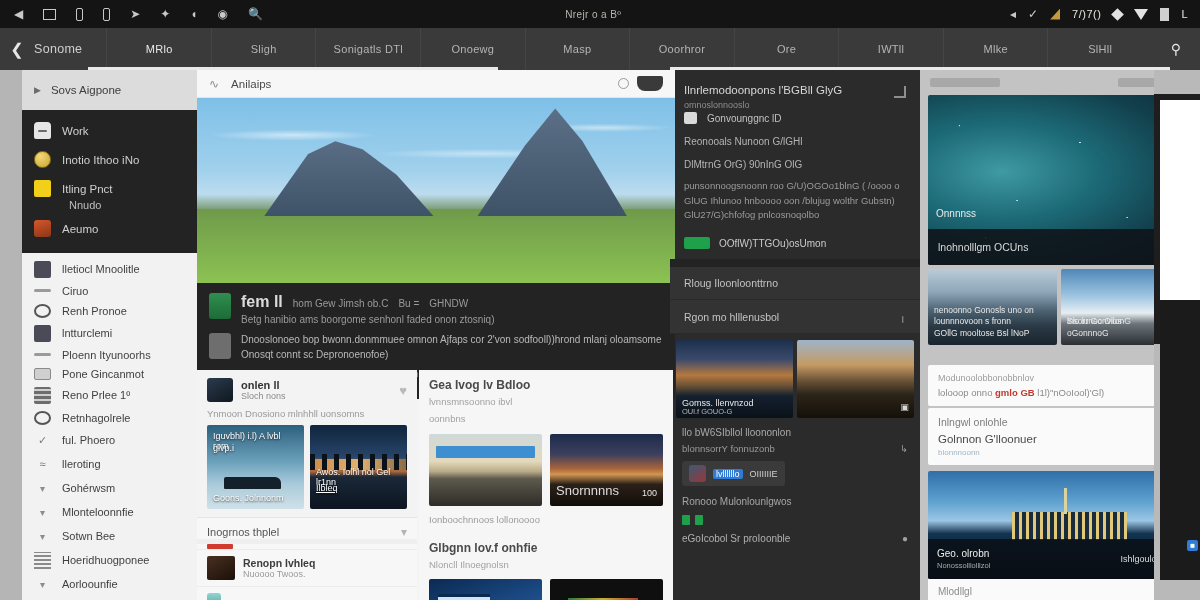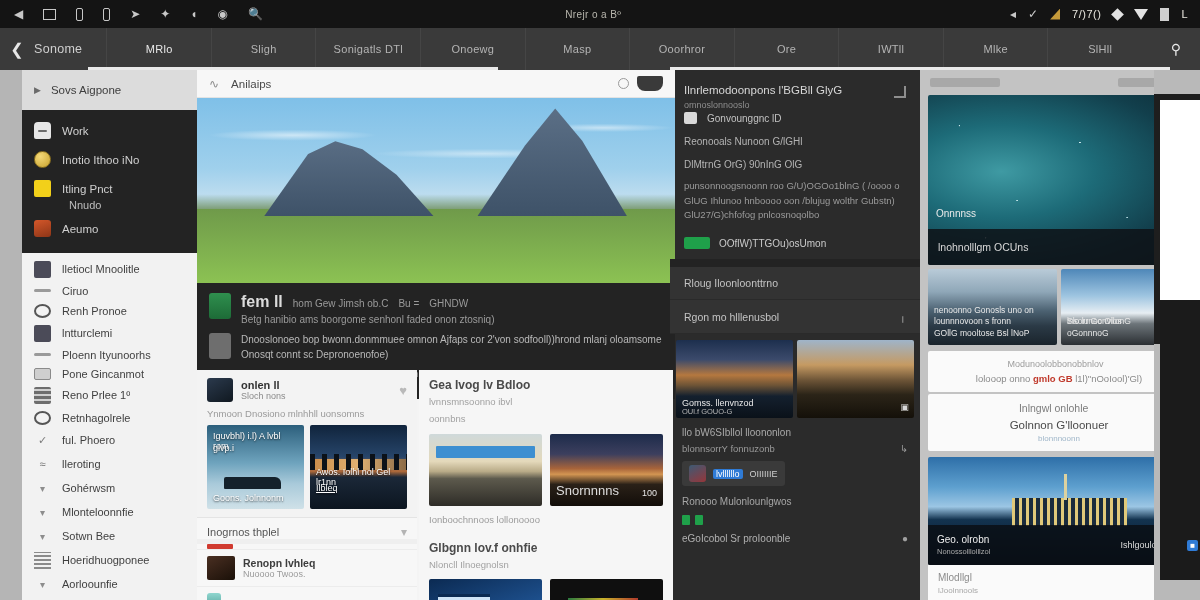--- a/index.html
+++ b/index.html
@@ -217,21 +217,21 @@
   .f-hero .cap { position:absolute; left:8px; bottom:46px; color:#eaeaea; font-size:10px; }
   .f-barcap { position:absolute; left:0; right:0; bottom:0; height:36px; background: rgba(14,18,22,.85); display:flex; align-items:center; padding: 0 10px; color:#d8d8d8; font-size:10.5px; }
   .f-barcap .circ { margin-left:auto; width:20px; height:20px; border:1.5px solid #cfcfcf; border-radius:50%; display:flex; align-items:center; justify-content:center; color:#e6e6e6; font-size:10px; }
   .f-two { display:flex; gap:4px; margin: 4px 8px 0; }
   .f-th { position:relative; flex:1; height: 76px; border-radius:2px; overflow:hidden; }
   .f-mt { background: linear-gradient(180deg,#b9cbd8 0%,#8fa7b8 30%,#4c6272 55%,#2b3a46 75%,#1a242c 100%); }
   .f-cl { background: linear-gradient(180deg,#4e87b8 0%,#9dc4e0 35%,#e7eef3 58%,#6d757a 72%,#2b2f33 100%); }
   .f-th .ov { position:absolute; left:6px; bottom:6px; right:22px; color:#e8e8e8; font-size:8.5px; line-height:1.35; }
   .f-th .ovr { position:absolute; right:5px; bottom:6px; color:#ddd; font-size:10px; }
 
-  .f-card { background:#fafafa; margin: 6px 8px 0; padding: 8px 10px; border-radius:2px;text-align:center; }
+  .f-card { background:#fafafa; margin: 20px 8px 0; padding: 8px 10px; border-radius:2px; }
   .f-l { font-size:9px; color:#9c9c9c; }
   .f-l2 { font-size:9.5px; color:#8a8a8a; margin-top:4px; }
   .f-hl { color:#c0392b; font-weight:bold; }
   .f-rowicon { float:right; color:#c4c4c4; font-size:12px; }
   .f-t1 { font-size:10.5px; color:#7d7d7d; }
   .f-t2 { font-size:11.5px; color:#4a4a4a; margin-top:5px; }
   .f-t3 { font-size:8px; color:#9fb6c9; margin-top:3px; }
   .f-big { margin: 6px 8px 0; height: 108px; position:relative; border-radius:2px; overflow:hidden;
     background: linear-gradient(180deg,#2e6fa8 0%,#5ea0cf 28%,#9cc6e4 46%,#13334f 58%,#061423 100%); }
   .f-big .castle { position:absolute; left:32%; bottom:36%; width:44%; height:26%; background: repeating-linear-gradient(90deg,#e0c97a 0 3px,#1a2b3c 3px 7px); }

